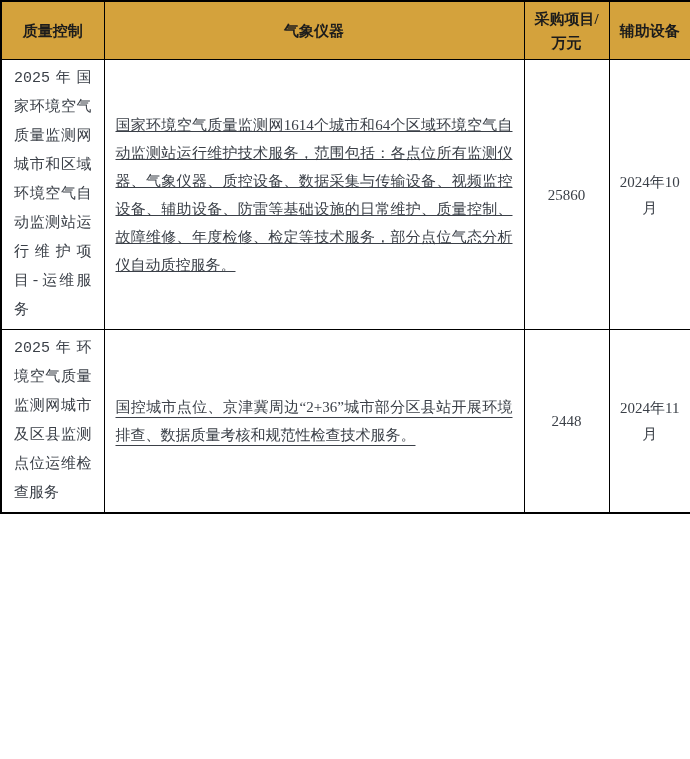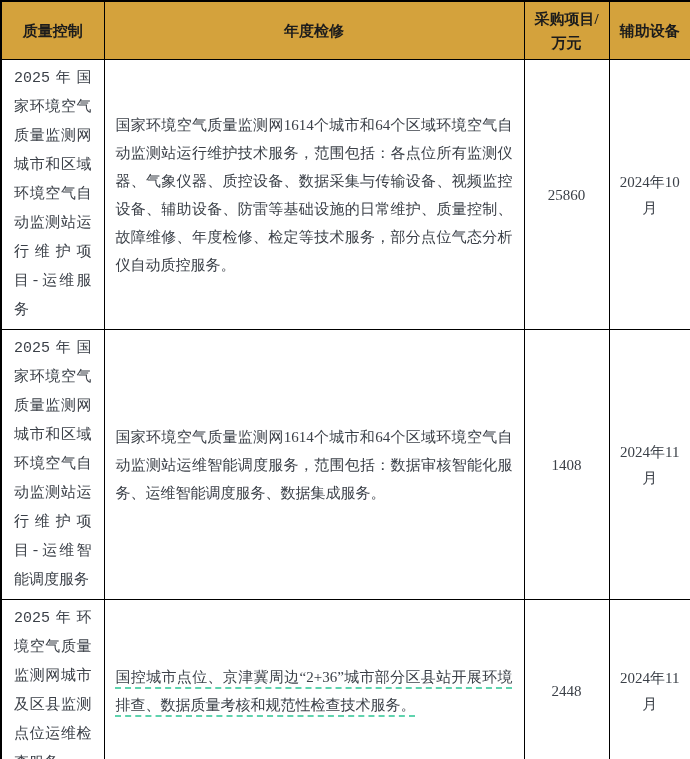--- a/index.html
+++ b/index.html
@@ -44,20 +44,21 @@
       line-height: 29px;
       text-align: justify;
       word-break: break-all;
       font-family: Liberation Mono, monospace;
     }
     td.c-overview {
       padding: 4px 11px;
       line-height: 28px;
       text-align: justify;
       word-break: break-all;
+      text-decoration: underline;
     }
     td.c-budget,
     td.c-time {
       text-align: center;
       line-height: 26px;
       padding: 0 8px;
       word-break: break-all;
     }
     tr.r1 { height: 181px; }
     tr.r2 { height: 182px; }
@@ -77,38 +78,32 @@
 <table class="procurement">
   <colgroup>
     <col style="width:103px">
     <col style="width:420px">
     <col style="width:85px">
     <col style="width:82px">
   </colgroup>
   <thead>
     <tr>
       <th>质量控制</th>
-      <th>年度检修</th>
+      <th>气象仪器</th>
       <th>采购项目/万元</th>
       <th>辅助设备</th>
     </tr>
   </thead>
   <tbody>
     <tr class="r1">
       <td class="c-project">2025年国家环境空气质量监测网城市和区域环境空气自动监测站运行维护项目-运维服务</td>
       <td class="c-overview">国家环境空气质量监测网1614个城市和64个区域环境空气自动监测站运行维护技术服务，范围包括：各点位所有监测仪器、气象仪器、质控设备、数据采集与传输设备、视频监控设备、辅助设备、防雷等基础设施的日常维护、质量控制、故障维修、年度检修、检定等技术服务，部分点位气态分析仪自动质控服务。</td>
       <td class="c-budget">25860</td>
       <td class="c-time">2024年10月</td>
     </tr>
-    <tr class="r3">
-      <td class="c-project">2025年国家环境空气质量监测网城市和区域环境空气自动监测站运行维护项目-运维智能调度服务</td>
-      <td class="c-overview">国家环境空气质量监测网1614个城市和64个区域环境空气自动监测站运维智能调度服务，范围包括：数据审核智能化服务、运维智能调度服务、数据集成服务。</td>
-      <td class="c-budget">1408</td>
-      <td class="c-time">2024年11月</td>
-    </tr>
     <tr class="r4">
       <td class="c-project">2025年环境空气质量监测网城市及区县监测点位运维检查服务</td>
       <td class="c-overview dashed-underline">国控城市点位、京津冀周边“2+36”城市部分区县站开展环境排查、数据质量考核和规范性检查技术服务。</td>
       <td class="c-budget">2448</td>
       <td class="c-time">2024年11月</td>
     </tr>
   </tbody>
 </table>
 
 </body></html>

